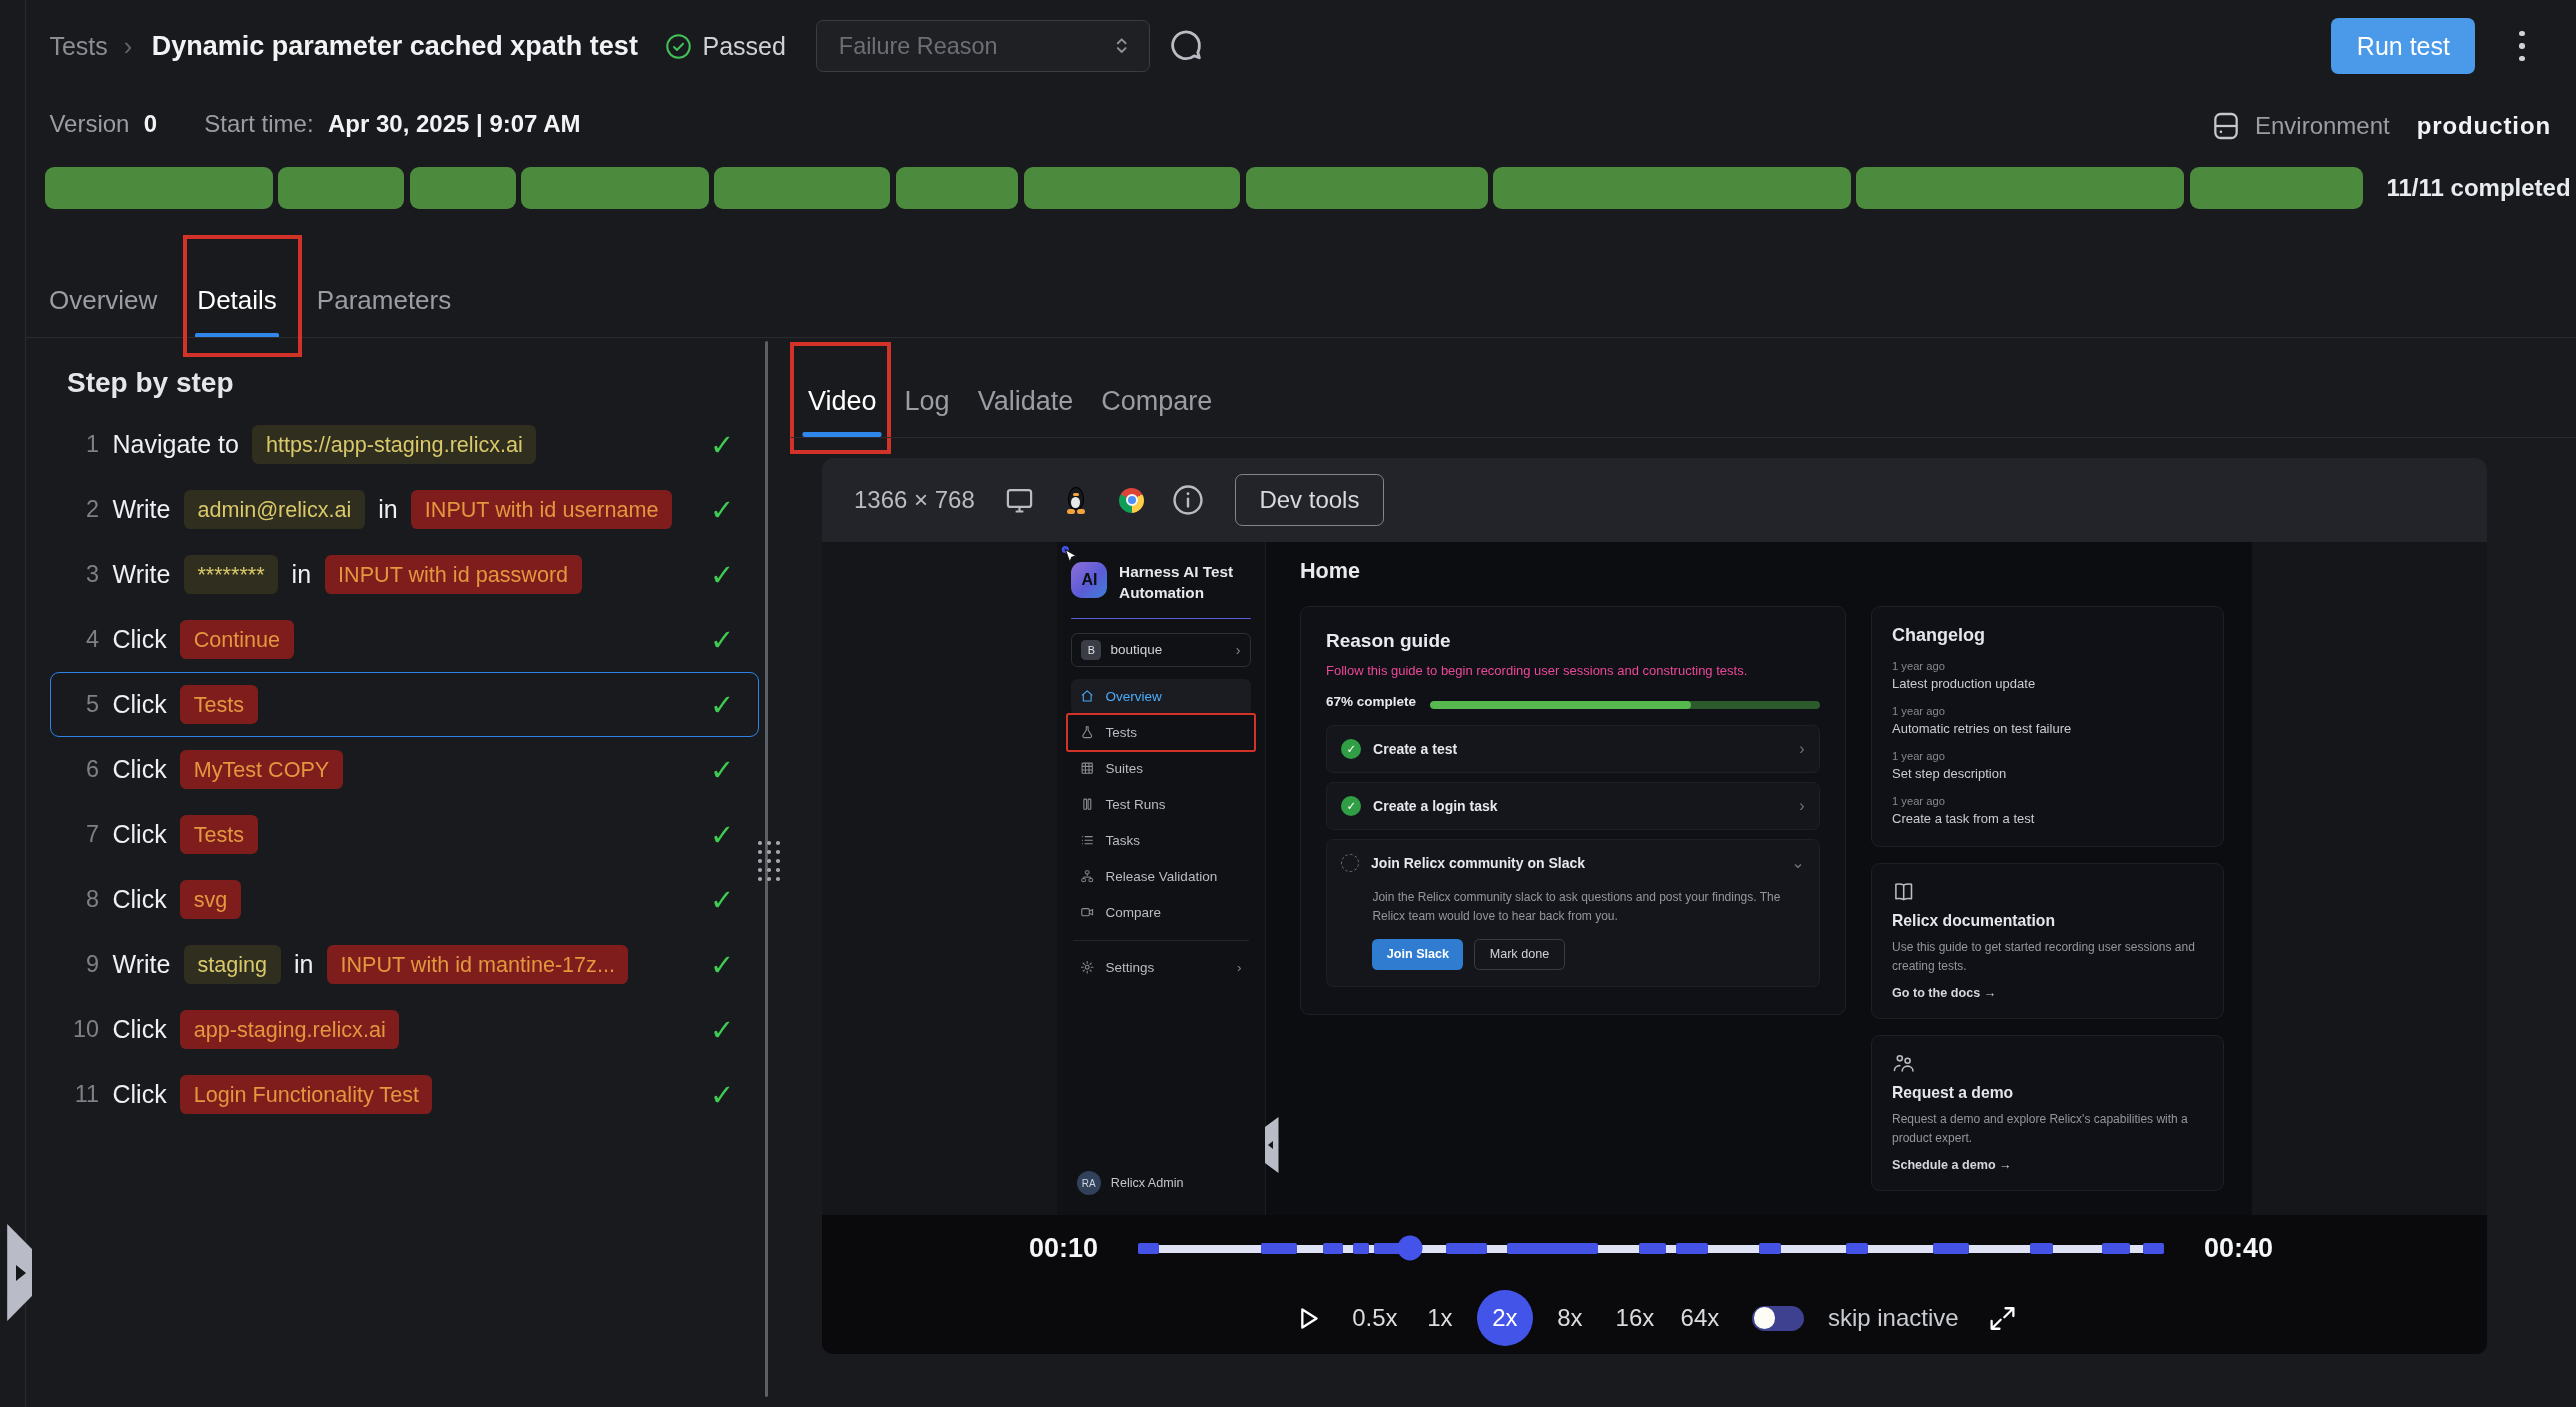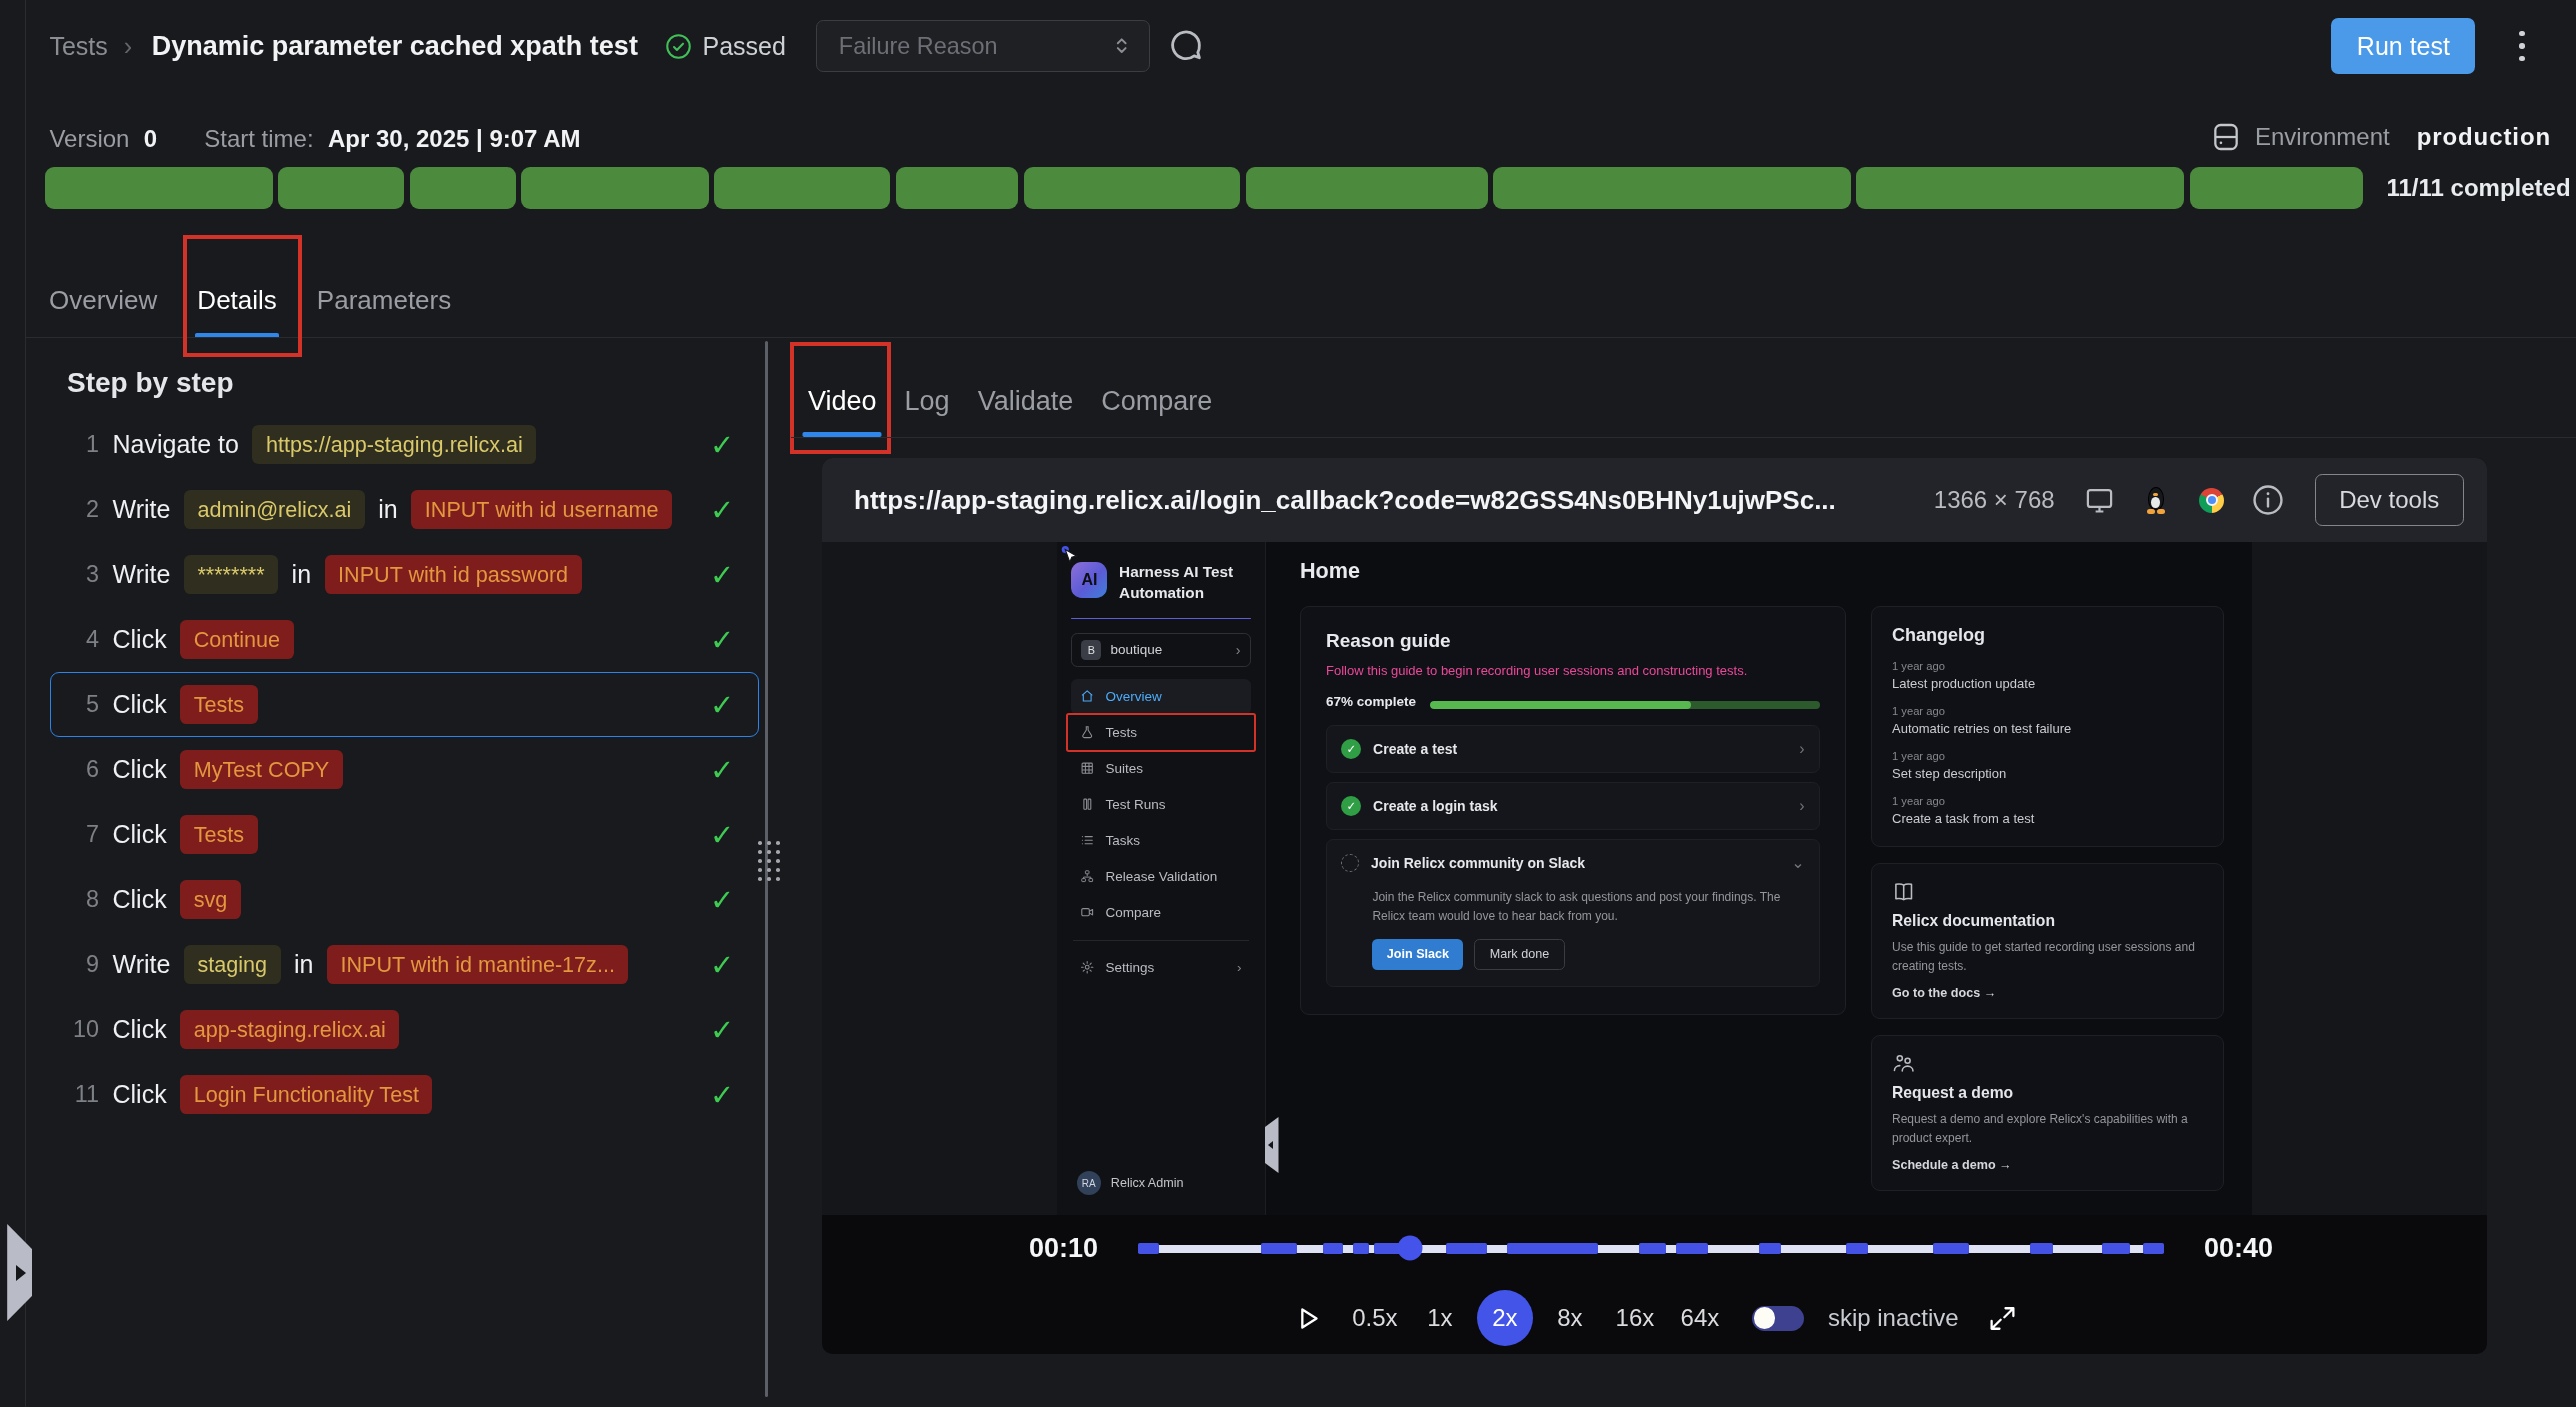--- a/index.html
+++ b/index.html
@@ -28,21 +28,21 @@
   .failure-select { margin-left:14.4px; width:334px; height:52px; border:0.9px solid #3b3d43; background:#1f2024; border-radius:7.2px;
     display:flex; align-items:center; justify-content:space-between; padding:0 16px 0 21.6px; cursor:pointer; }
   .failure-select span { color:#6c6f76; font-size:23.4px; }
   .icon-btn { background:none; border:none; cursor:pointer; padding:0; }
   .run-btn { margin-left:auto; width:144px; height:56px; background:#4a9ae9; border:none; border-radius:7.2px;
     color:#fff; font-size:25px; font-family:inherit; cursor:pointer; }
   .kebab { width:36px; height:56px; display:flex; flex-direction:column; align-items:center; justify-content:center; gap:7.2px; cursor:pointer; margin-left:12.6px; }
   .kebab i { width:5.4px; height:5.4px; border-radius:50%; background:#cfd2d7; }
 
   
-  .meta { position:absolute; top:110px; left:26px; right:0; height:43px; display:flex; align-items:flex-end; padding:0 25px 0 23.4px; font-size:24px; }
+  .meta { position:absolute; top:110px; left:26px; right:0; height:43px; display:flex; align-items:flex-start; padding:0 25px 0 23.4px; font-size:24px; }
   .meta .lbl { color:#9a9da3; }
   .meta .val { color:#f1f3f5; font-weight:700; margin-left:14.4px; }
   .meta .gap { width:47px; }
   .meta-right { margin-left:auto; display:flex; align-items:center; gap:12.6px; }
   .meta-right svg { stroke:#c4c7cc; }
   .meta-right .env-val { letter-spacing:0.9px; }
 
   
   .progressrow { position:absolute; top:167px; left:45px; right:0; height:42px; display:flex; align-items:center; padding-right:5.4px; }
   .psegs { flex:1; display:flex; gap:5.4px; height:42px; }
@@ -370,21 +370,20 @@
       <button class="tab active">Video</button>
       <button class="tab">Log</button>
       <button class="tab">Validate</button>
       <button class="tab">Compare</button>
     </nav>
   <div class="vdivider"></div>
 
   <div class="shell">
 
     <div class="urlbar">
-      <span class="url-text">https://app-staging.relicx.ai/login_callback?code=w82GSS4Ns0BHNy1ujwPSc...</span>
       <span class="res">1366 × 768</span>
       <span class="ic">
         <svg width="31" height="31" viewBox="0 0 24 24" fill="none" stroke="#b9bcc2" stroke-width="1.7" stroke-linejoin="round">
             <rect x="3" y="4" width="18" height="13" rx="2"></rect>
             <path d="M9 20.5h6M12 17v3.5"></path>
           </svg>
       </span>
       <span class="ic">
         <span class="tux">
             <span class="body"></span>

